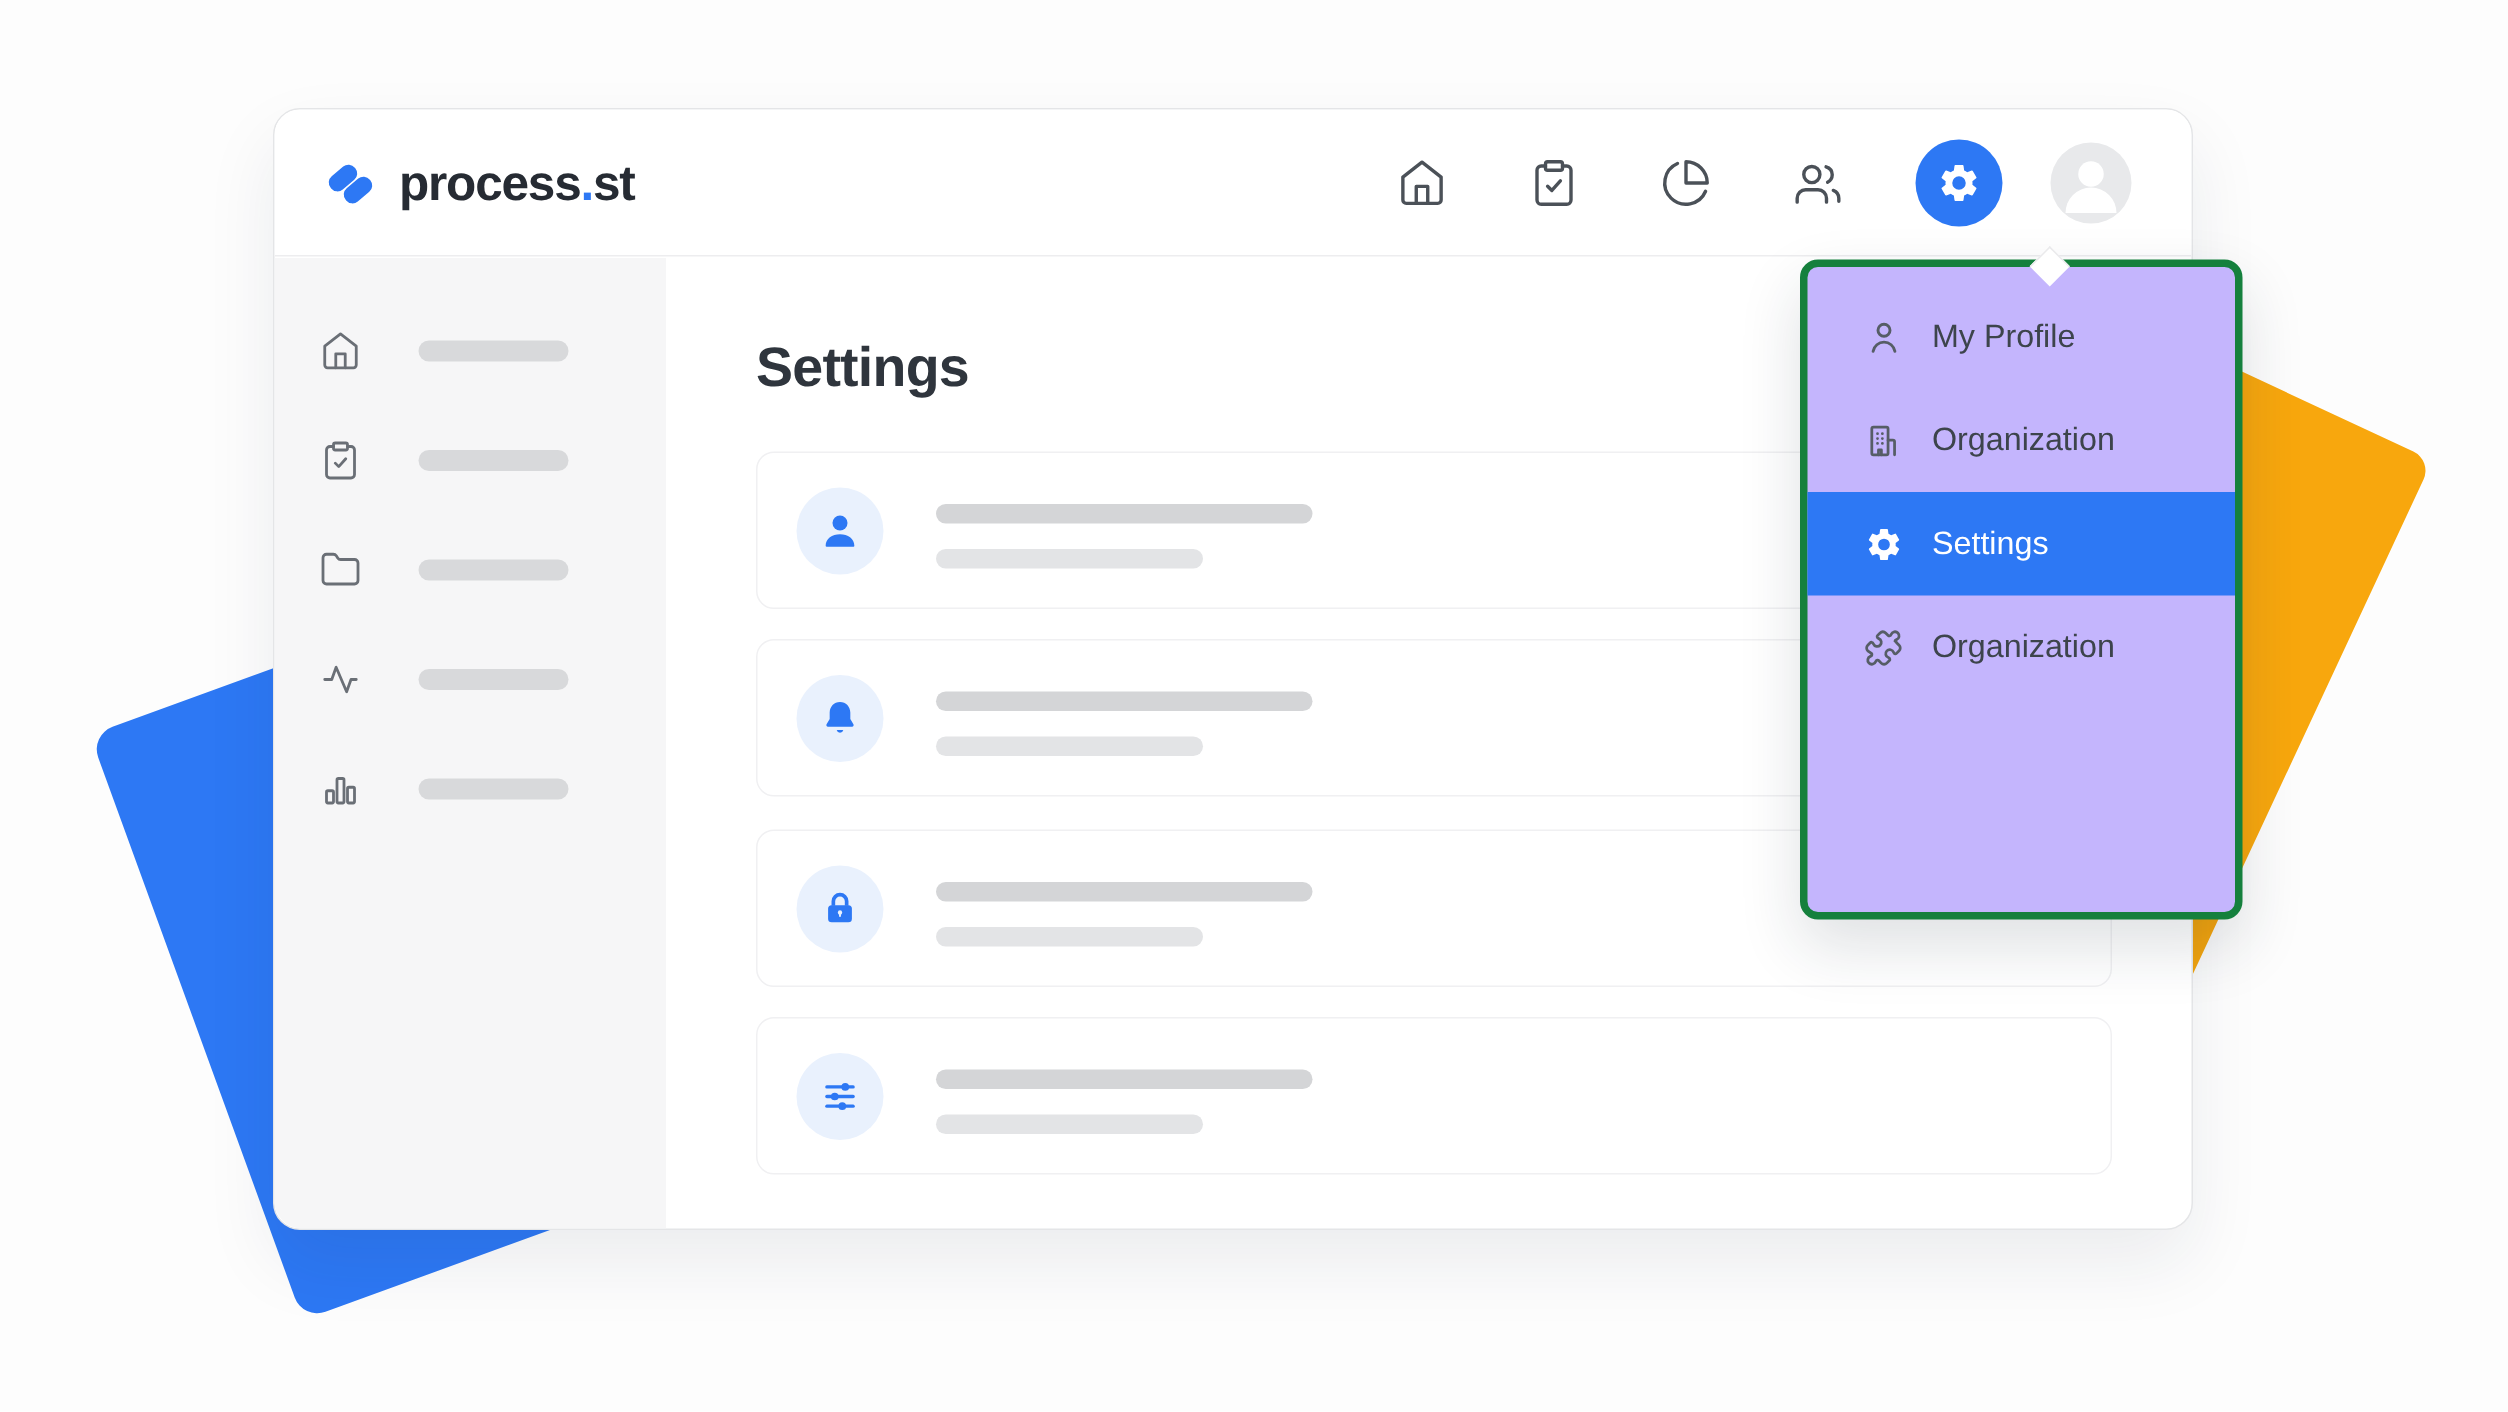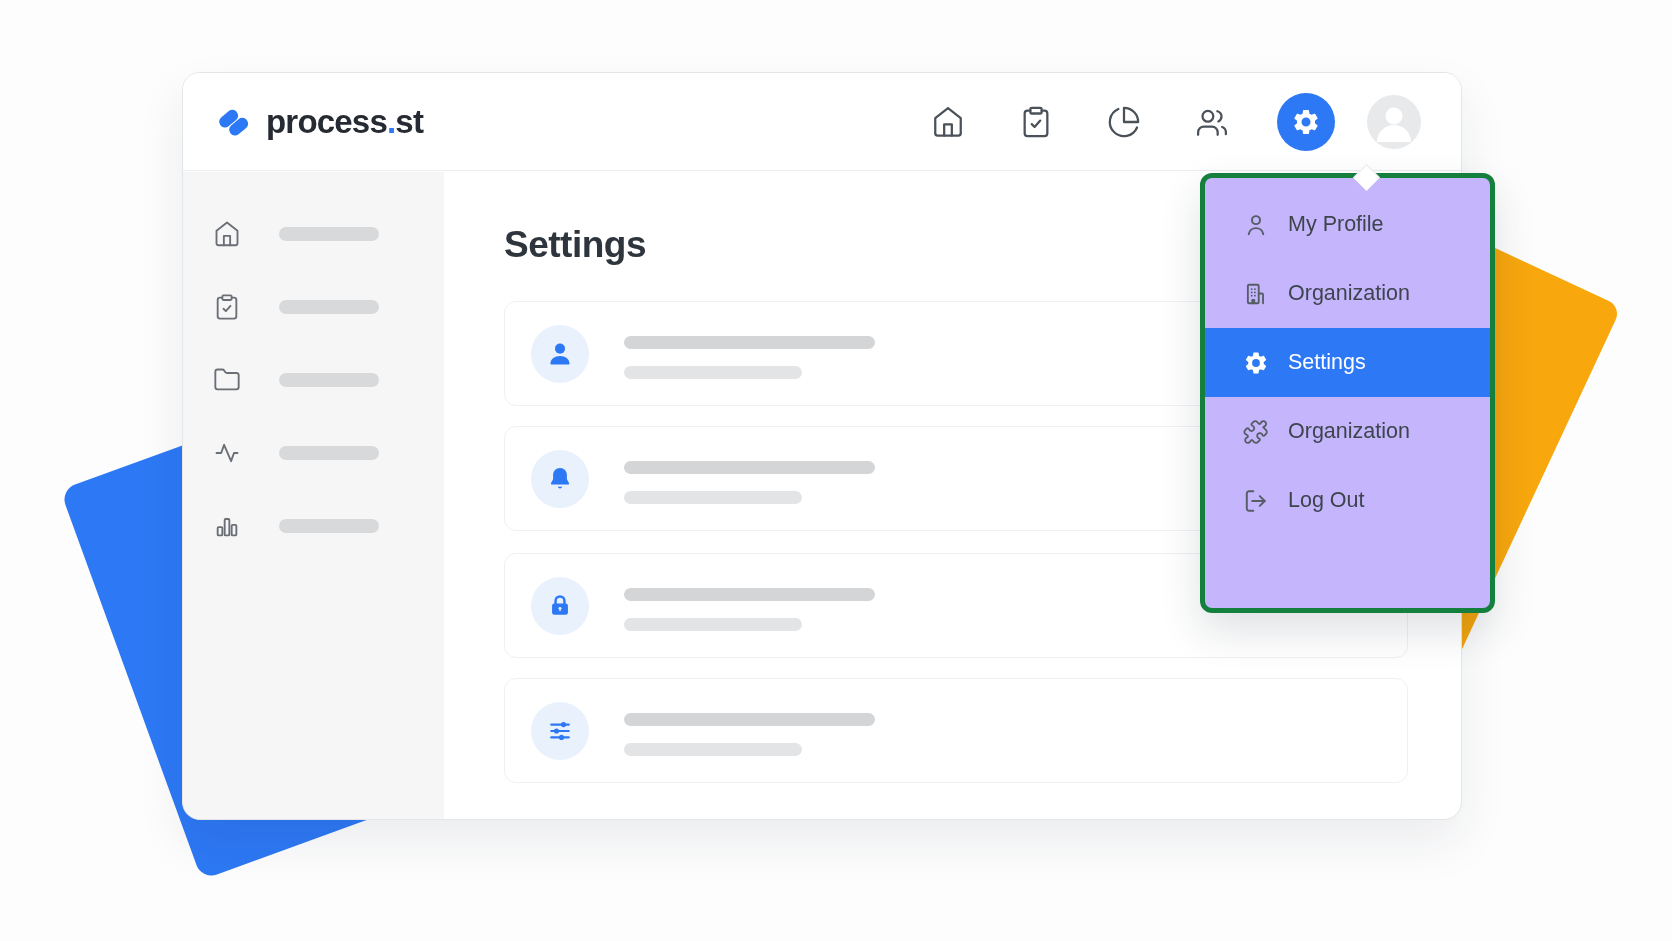--- a/index.html
+++ b/index.html
@@ -262,25 +262,15 @@
 
     <div class="menu-item">
       <span class="m-icon">
         <svg width="26" height="26" viewBox="0 0 24 24" fill="none" stroke="currentColor" stroke-width="1.7" stroke-linejoin="round">
             <path d="M19.44 7.85c-.05.32.06.65.29.88l1.57 1.57c.47.47.7 1.09.7 1.7 0 .62-.23 1.24-.7 1.71l-1.61 1.61a.98.98 0 0 1-.84.27c-.47-.07-.8-.48-.97-.92a2.5 2.5 0 1 0-3.21 3.21c.45.17.86.5.93.97a.98.98 0 0 1-.28.84l-1.61 1.61c-.47.47-1.09.7-1.7.7-.62 0-1.24-.23-1.71-.7l-1.57-1.57a1.03 1.03 0 0 0-.88-.29c-.49.07-.84.5-1.02.97a2.5 2.5 0 1 1-3.24-3.24c.46-.18.9-.53.97-1.02a1.03 1.03 0 0 0-.29-.88L2.01 13.7A2.4 2.4 0 0 1 1.3 12c0-.62.24-1.23.71-1.7l1.52-1.53c.24-.24.58-.35.92-.3.52.08.88.53 1.07 1.01a2.5 2.5 0 1 0 3.26-3.26c-.48-.2-.93-.56-1.01-1.07a1.03 1.03 0 0 1 .3-.92l1.53-1.52A2.4 2.4 0 0 1 11.3 2c.62 0 1.23.24 1.7.71l1.57 1.57c.23.23.56.34.88.29.49-.07.84-.5 1.02-.97a2.5 2.5 0 1 1 3.24 3.24c-.46.18-.9.53-.97 1.01Z"></path>
           </svg>
       </span>
       <span>Organization</span>
     </div>
 
-    <div class="menu-item">
-      <span class="m-icon">
-        <svg width="26" height="26" viewBox="0 0 24 24" fill="none" stroke="currentColor" stroke-width="1.8" stroke-linecap="round" stroke-linejoin="round">
-            <path d="M9.5 21H5.5a2 2 0 0 1-2-2V5a2 2 0 0 1 2-2h4"></path>
-            <polyline points="15.5 16.5 20 12 15.5 7.5"></polyline>
-            <line x1="20" y1="12" x2="8.5" y2="12"></line>
-          </svg>
-      </span>
-      <span>Log Out</span>
-    </div>
   </div>
 
 </div>
 
 </body></html>

